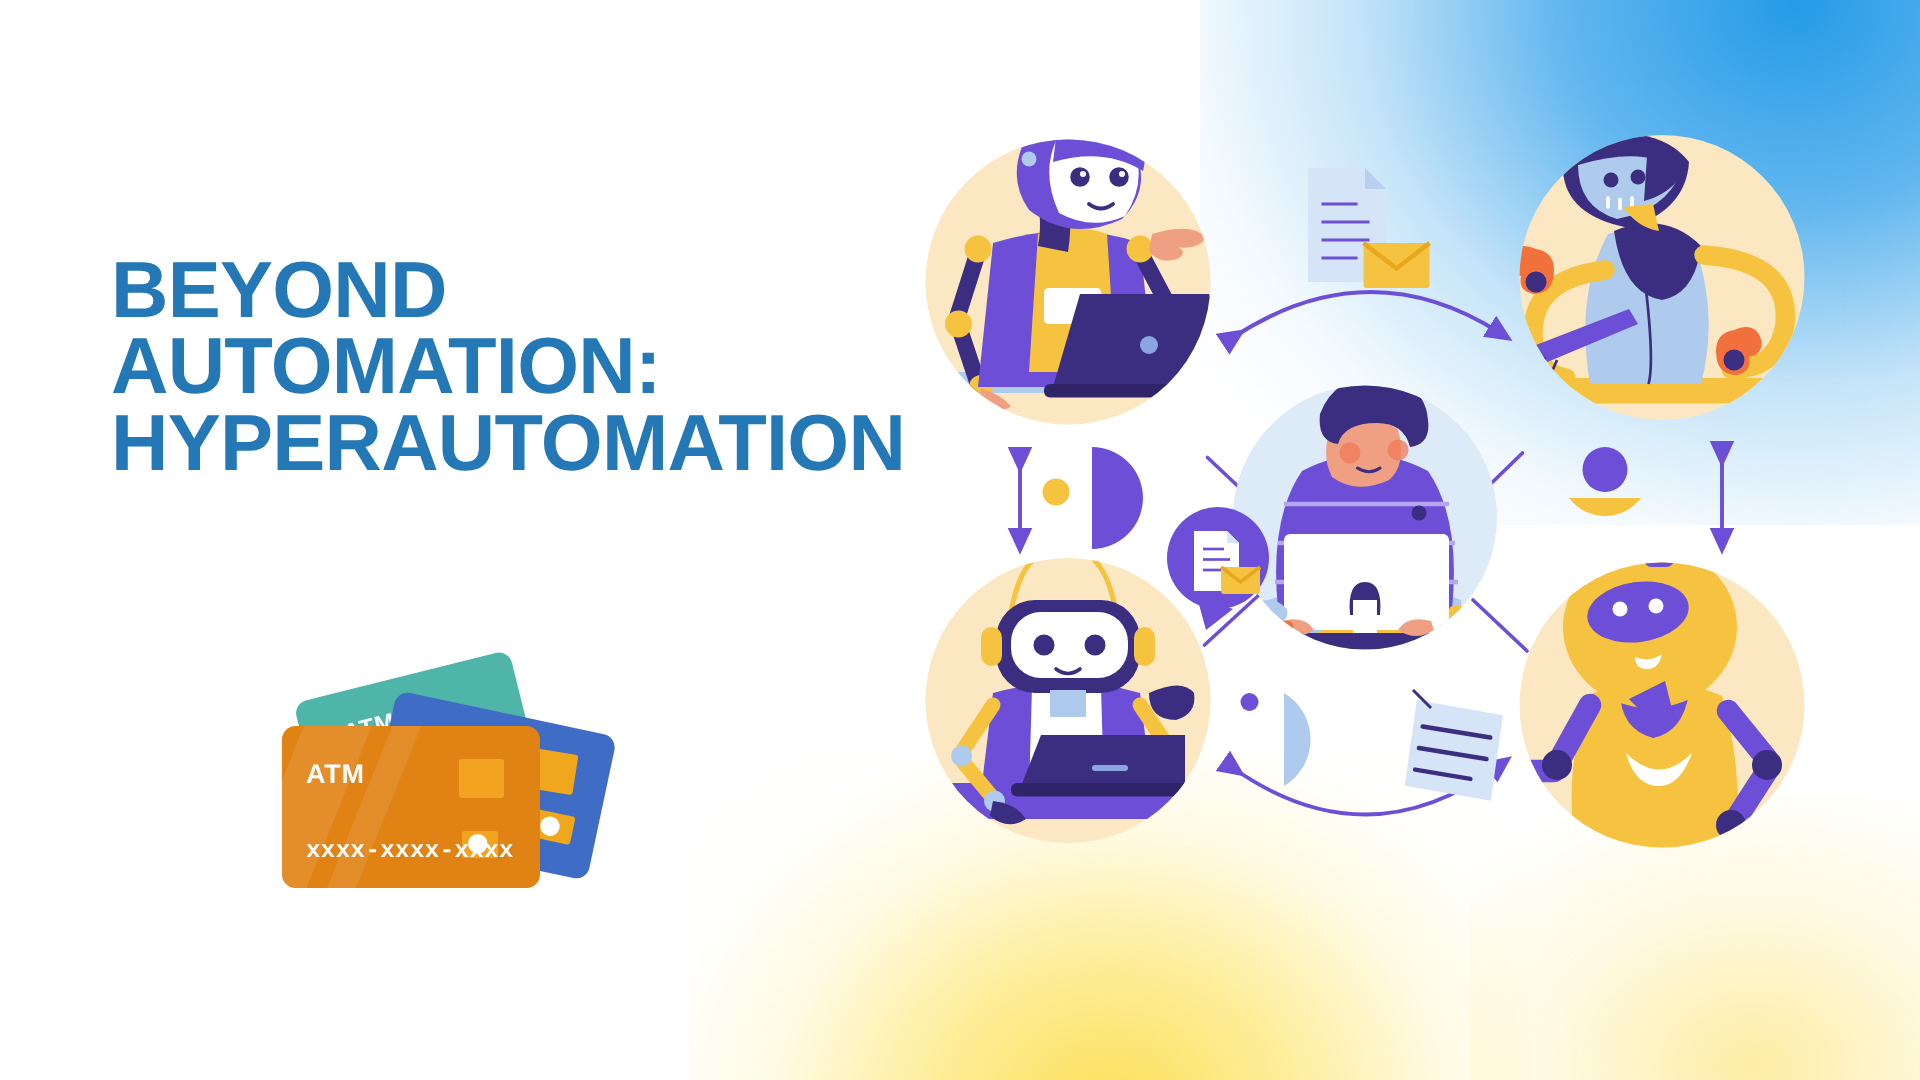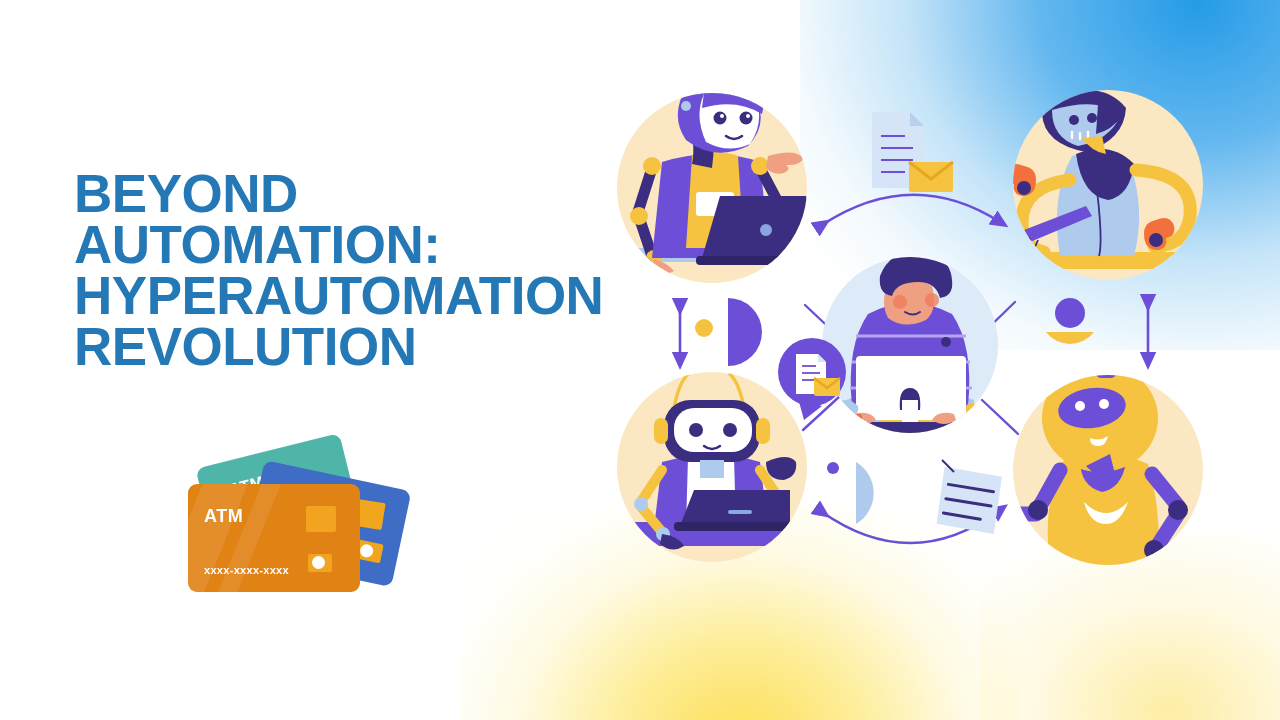--- a/index.html
+++ b/index.html
@@ -69,22 +69,23 @@
   .card-label {
     position:absolute;
     color:#ffffff;
     font-weight:bold;
     letter-spacing:0.5px;
   }
   .card-number {
     position:absolute;
     color:#ffffff;
     font-weight:bold;
-    font-size:11px;
+    font-size:16px;
     letter-spacing:0.3px;
+    font-family:Liberation Mono, monospace;
   }
   #card-teal {
     left:24px; top:4px;
     width:148px; height:92px;
     background:#4fb5a8;
     transform: rotate(-14deg);
     transform-origin: 30% 80%;
   }
   #card-blue {
     left:72px; top:14px;
@@ -150,21 +151,20 @@
 <div id="slide">
 
   <div class="glow glow-blue"></div>
   <div class="glow glow-yellow"></div>
   <div class="glow glow-yellow-r"></div>
 
   <h1 id="headline">
     <span class="line">BEYOND</span>
     <span class="line">AUTOMATION:</span>
     <span class="line">HYPERAUTOMATION</span>
-    <span class="line">REVOLUTION</span>
   </h1>
 
   <div id="cards">
     <div class="card" id="card-teal">
       <span class="card-label">ATM</span>
     </div>
     <div class="card" id="card-blue">
       <span class="chip"></span>
       <span class="contact"></span>
     </div>

